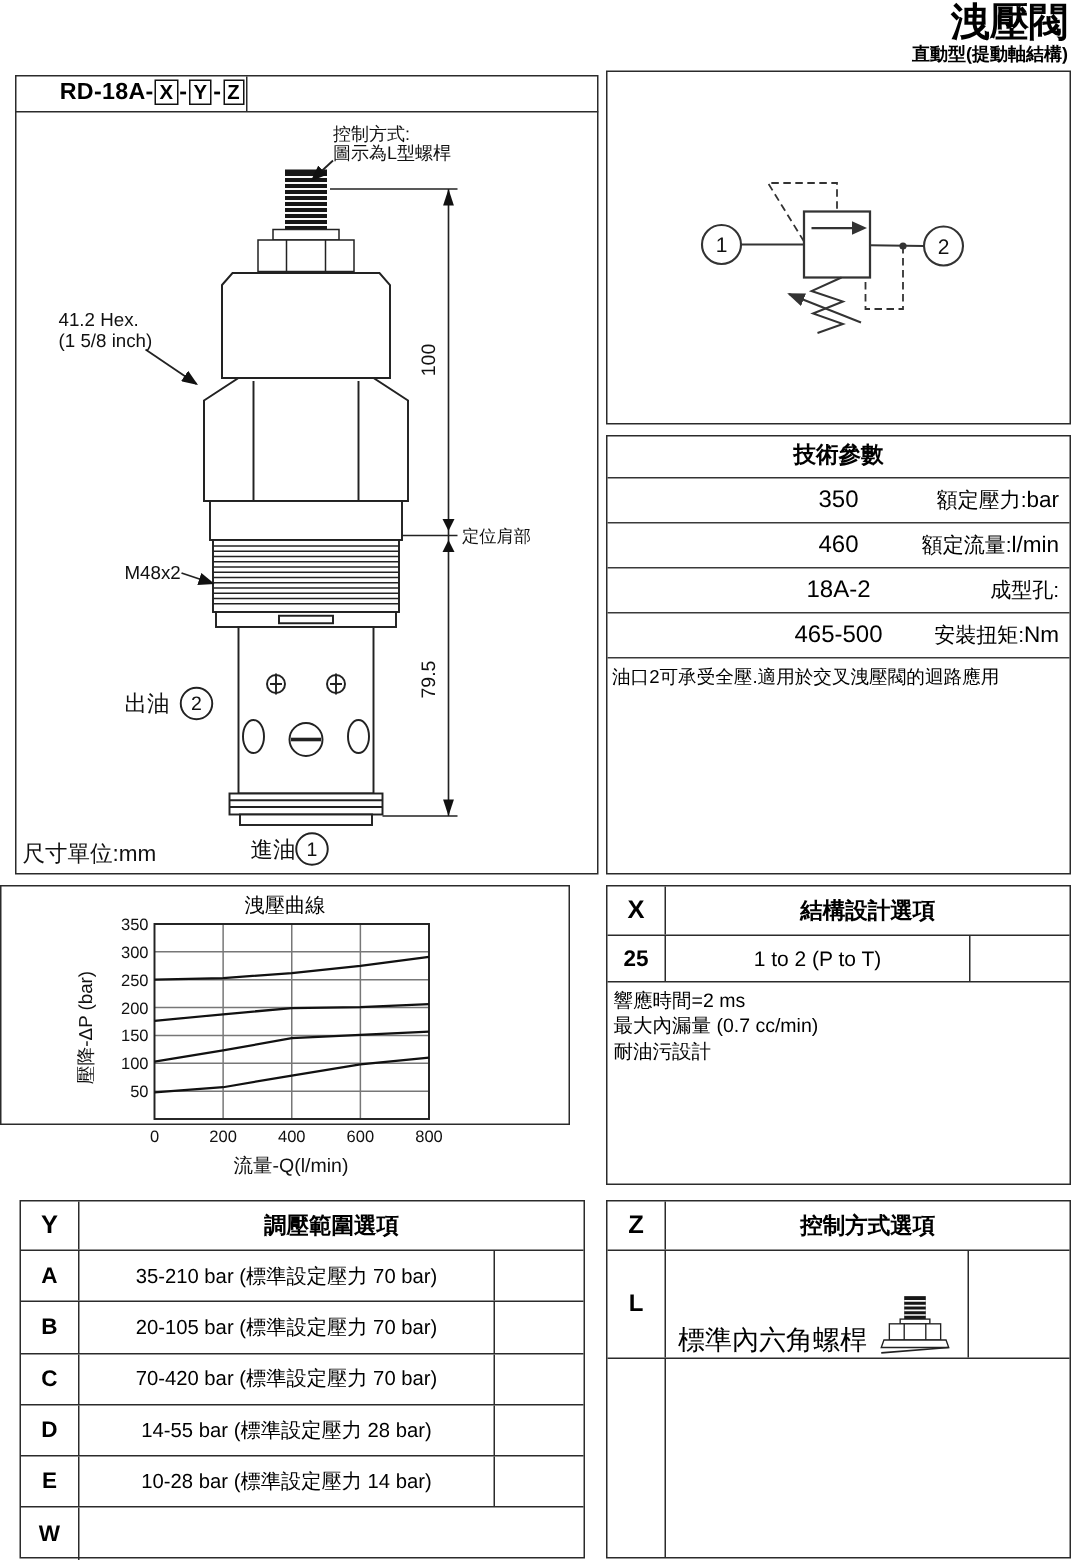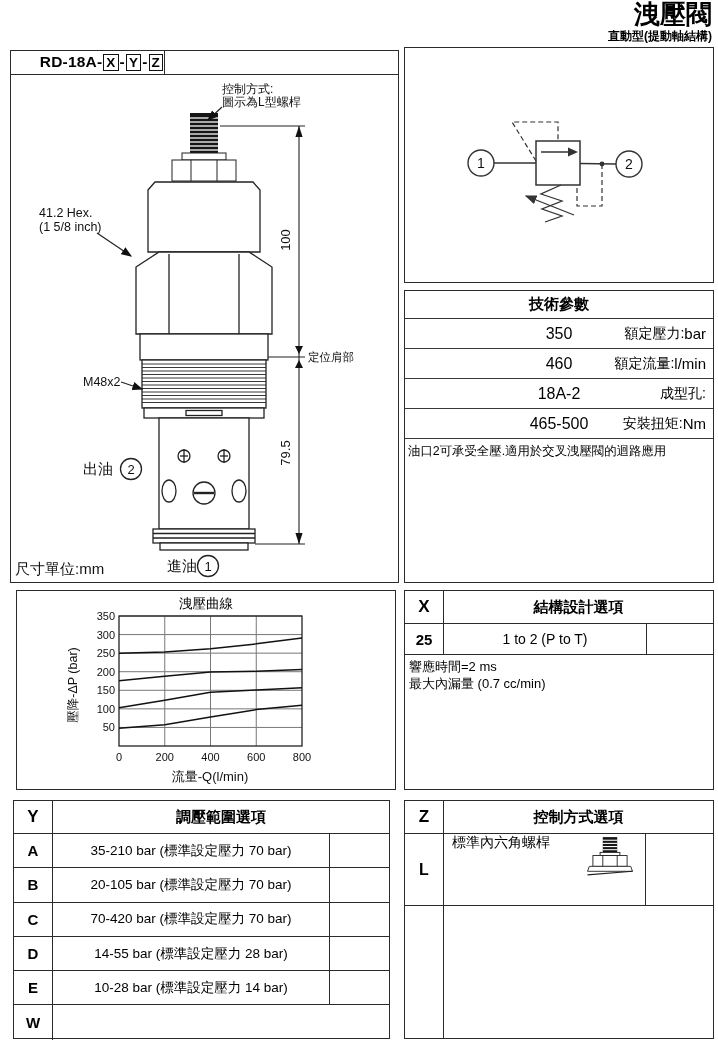--- a/index.html
+++ b/index.html
@@ -19,21 +19,21 @@
   .order-value{width:153px;border-right:1.4px solid #2b2b2b;text-align:right;
                font-weight:bold;font-size:15.5px;line-height:21px;letter-spacing:.2px}
   .order-rest{flex:1}
   .cb{display:inline-block;border:1.5px solid #111;padding:0 2px;margin:0 1px;
       font-weight:bold;line-height:15px;font-size:13.5px}
 
   
   .drawing-box{left:10px;top:74px;width:389px;height:509px}
   .symbol-box{left:404px;top:47px;width:310px;height:236px}
   .tech-box{left:404px;top:290px;width:310px;height:293px}
-  .chart-box{left:16px;top:590px;width:380px;height:200px}
+  .chart-box{left:0;top:590px;width:380px;height:160px}
   .x-box{left:404px;top:590px;width:310px;height:200px}
   .y-box{left:13px;top:800px;width:377px;height:239px}
   .z-box{left:404px;top:800px;width:310px;height:239px}
 
   svg{display:block}
   svg text{font-family:"Liberation Sans",sans-serif;fill:#111}
 
   
   .tech-header{height:27px;border-bottom:1.3px solid #333;text-align:center;
                font-weight:bold;font-size:15px;line-height:26px}
@@ -61,22 +61,22 @@
   .y-row:last-child{border-bottom:none}
   .y-code{width:38px;border-right:1.3px solid #2b2b2b;display:flex;align-items:center;
           justify-content:center;font-weight:bold;font-size:15px}
   .y-desc{width:276px;border-right:1.3px solid #2b2b2b;display:flex;align-items:center;
           justify-content:center;font-size:13.5px}
   .y-empty{flex:1}
 
   .z-row{height:72px;border-bottom:1.4px solid #2b2b2b;display:flex;box-sizing:border-box}
   .z-code{width:38px;border-right:1.4px solid #2b2b2b;display:flex;align-items:center;
           justify-content:center;font-weight:bold;font-size:16px}
-  .z-desc{width:202px;border-right:1.4px solid #2b2b2b;display:flex;align-items:flex-start;
-          justify-content:space-between;font-size:14px;padding:0 8px;box-sizing:border-box}
+  .z-desc{width:202px;border-right:1.4px solid #2b2b2b;display:flex;align-items:flex-end;
+          justify-content:space-between;font-size:18px;padding:0 8px;box-sizing:border-box}
   .z-empty{flex:1}
   .z-below{position:absolute;left:38px;top:105px;bottom:0;width:0;border-left:1.4px solid #2b2b2b}
 
   
   .chart-title{position:absolute;top:4px;left:0;right:0;text-align:center;font-size:13.5px}
   #chart-svg{position:absolute;left:0;top:18px}
 </style>
 </head>
 <body>
 
@@ -291,20 +291,21 @@
       <div class="opt-title">結構設計選項</div>
     </div>
     <div class="x-row">
       <div class="x-row-code">25</div>
       <div class="x-row-desc">1 to 2 (P to T)</div>
       <div class="y-empty"></div>
     </div>
     <div class="x-notes" id="x-notes">
         <div class="note-line">響應時間=2 ms</div>
         <div class="note-line">最大內漏量 (0.7 cc/min)</div>
+        <div class="note-line">耐油污設計</div>
       </div>
   </div>
 
   <div class="box y-box">
     <div class="opt-header">
       <div class="opt-code">Y</div>
       <div class="opt-title">調壓範圍選項</div>
     </div>
     <div id="y-rows">
         <div class="y-row">

